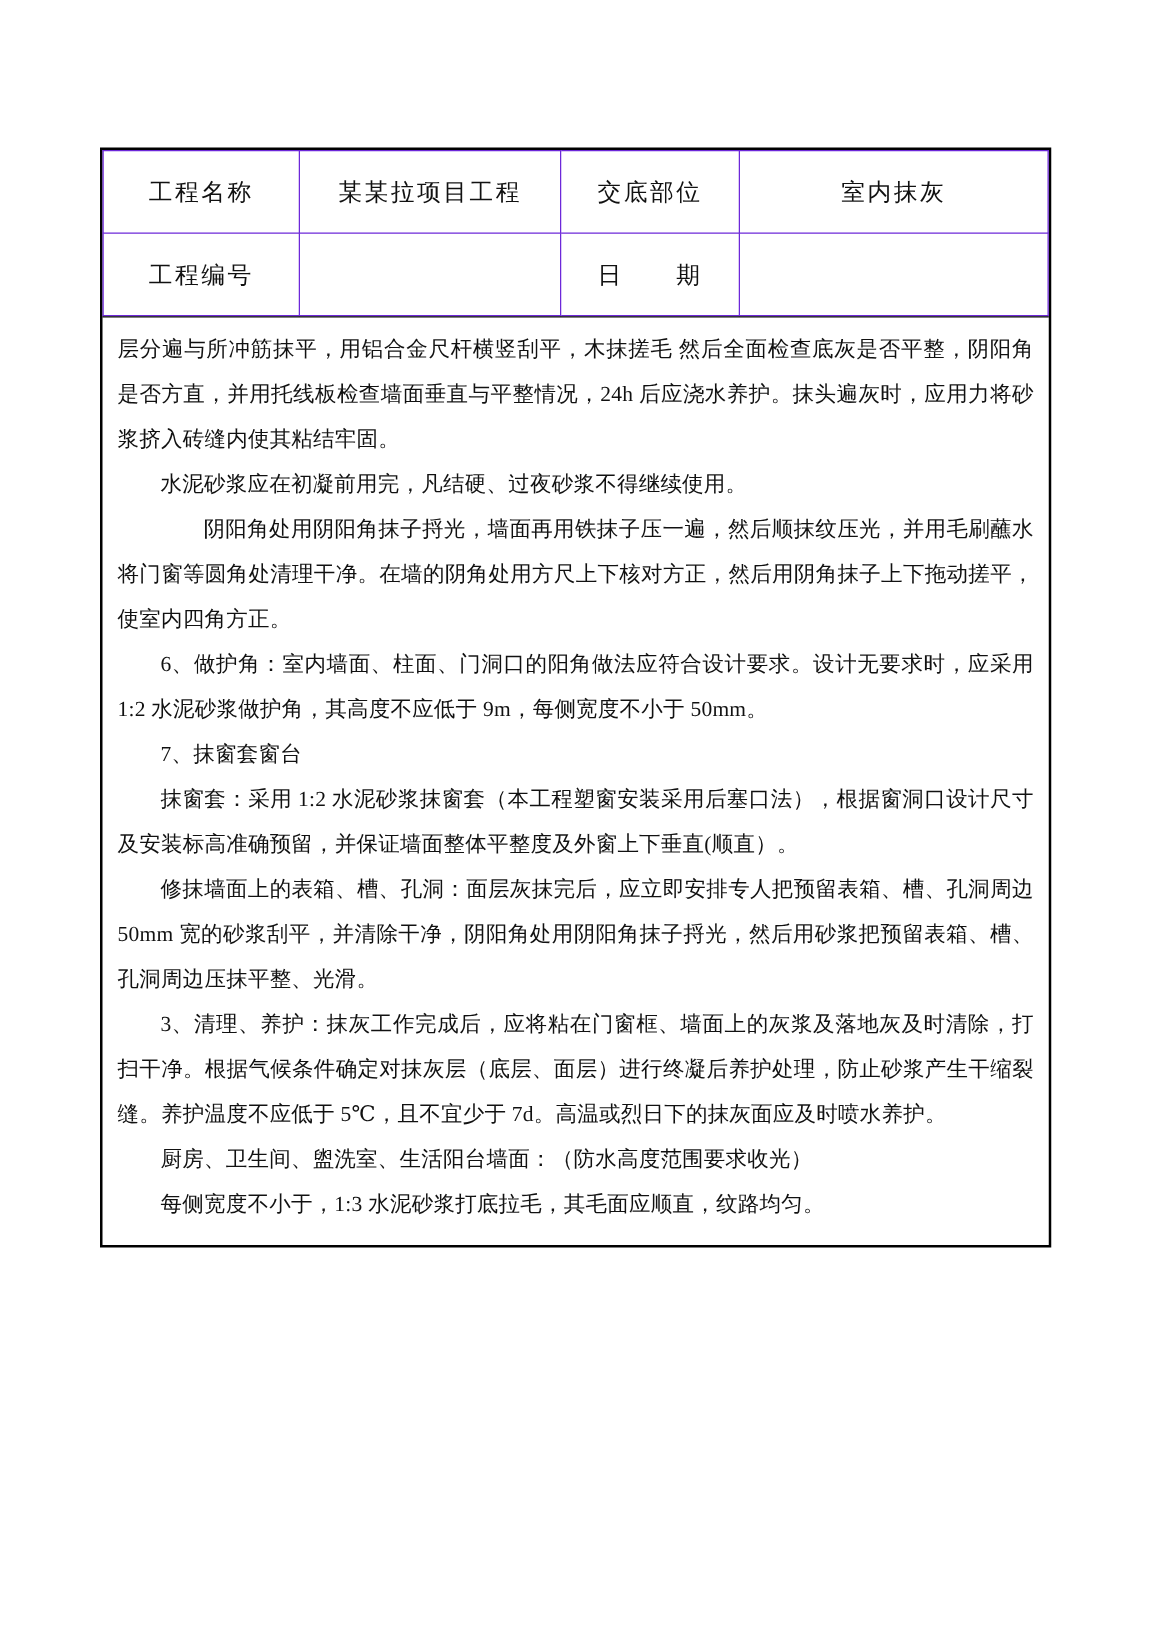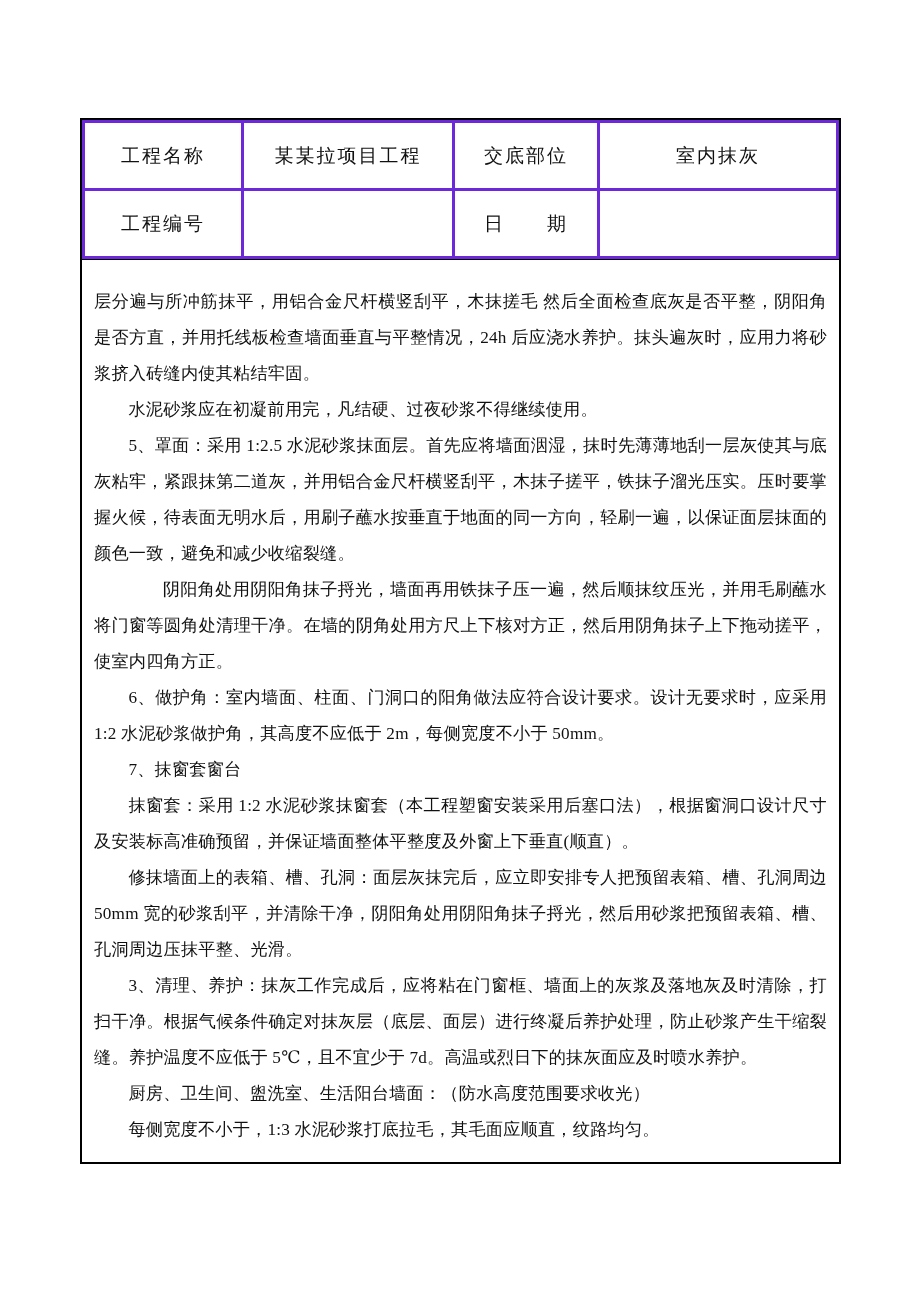--- a/index.html
+++ b/index.html
@@ -35,21 +35,21 @@
     background: #ffffff;
   }
 
   
   .header-table {
     width: 100%;
     border-collapse: collapse;
     table-layout: fixed;
   }
   .header-table td {
-    border: 3px solid #6d28d9;
+    border: 1px solid #6d28d9;
     height: 65px;
     text-align: center;
     vertical-align: middle;
     font-size: 19px;
     letter-spacing: 2px;
     padding: 0 4px;
     font-family: "Liberation Serif", "DejaVu Serif", serif;
   }
   .col-label  { width: 148px; }
   .col-value1 { width: 200px; }
@@ -58,21 +58,21 @@
 
   .spaced {
     letter-spacing: 14px;
     padding-left: 14px;
     border-radius: 28px;
   }
 
   
   .body-cell {
     border-top: 1px solid #000000;
-    padding: 24px 12px 14px 12px;
+    padding: 8px 12px 14px 12px;
   }
 
   .para {
     font-size: 17.2px;
     line-height: 36px;
     margin: 0;
     text-align: justify;
     text-justify: inter-ideograph;
     letter-spacing: 0.2px;
     word-break: break-all;
@@ -102,23 +102,22 @@
           <td class="col-label2 spaced">日　　期</td>
           <td class="col-value2"></td>
         </tr>
       </tbody>
     </table>
 
     <div class="body-cell">
 
       <p class="para indent-0">层分遍与所冲筋抹平，用铝合金尺杆横竖刮平，木抹搓毛 然后全面检查底灰是否平整，阴阳角是否方直，并用托线板检查墙面垂直与平整情况，24h 后应浇水养护。抹头遍灰时，应用力将砂浆挤入砖缝内使其粘结牢固。</p>
       <p class="para indent-2">水泥砂浆应在初凝前用完，凡结硬、过夜砂浆不得继续使用。</p>
-      <p class="para indent-2">5、罩面：采用 1:2.5 水泥砂浆抹面层。首先应将墙面洇湿，抹时先薄薄地刮一层灰使其与底灰粘牢，紧跟抹第二道灰，并用铝合金尺杆横竖刮平，木抹子搓平，铁抹子溜光压实。压时要掌握火候，待表面无明水后，用刷子蘸水按垂直于地面的同一方向，轻刷一遍，以保证面层抹面的颜色一致，避免和减少收缩裂缝。</p>
       <p class="para indent-4">阴阳角处用阴阳角抹子捋光，墙面再用铁抹子压一遍，然后顺抹纹压光，并用毛刷蘸水将门窗等圆角处清理干净。在墙的阴角处用方尺上下核对方正，然后用阴角抹子上下拖动搓平，使室内四角方正。</p>
-      <p class="para indent-2">6、做护角：室内墙面、柱面、门洞口的阳角做法应符合设计要求。设计无要求时，应采用 1:2 水泥砂浆做护角，其高度不应低于 2m，每侧宽度不小于 50mm。</p>
+      <p class="para indent-2">6、做护角：室内墙面、柱面、门洞口的阳角做法应符合设计要求。设计无要求时，应采用 1:2 水泥砂浆做护角，其高度不应低于 9m，每侧宽度不小于 50mm。</p>
       <p class="para indent-2">7、抹窗套窗台</p>
       <p class="para indent-2">抹窗套：采用 1:2 水泥砂浆抹窗套（本工程塑窗安装采用后塞口法），根据窗洞口设计尺寸及安装标高准确预留，并保证墙面整体平整度及外窗上下垂直(顺直）。</p>
       <p class="para indent-2">修抹墙面上的表箱、槽、孔洞：面层灰抹完后，应立即安排专人把预留表箱、槽、孔洞周边 50mm 宽的砂浆刮平，并清除干净，阴阳角处用阴阳角抹子捋光，然后用砂浆把预留表箱、槽、孔洞周边压抹平整、光滑。</p>
       <p class="para indent-2">3、清理、养护：抹灰工作完成后，应将粘在门窗框、墙面上的灰浆及落地灰及时清除，打扫干净。根据气候条件确定对抹灰层（底层、面层）进行终凝后养护处理，防止砂浆产生干缩裂缝。养护温度不应低于 5℃，且不宜少于 7d。高温或烈日下的抹灰面应及时喷水养护。</p>
       <p class="para indent-2">厨房、卫生间、盥洗室、生活阳台墙面：（防水高度范围要求收光）</p>
       <p class="para indent-2">每侧宽度不小于，1:3 水泥砂浆打底拉毛，其毛面应顺直，纹路均匀。</p>
 
     </div>
 
   </div>

